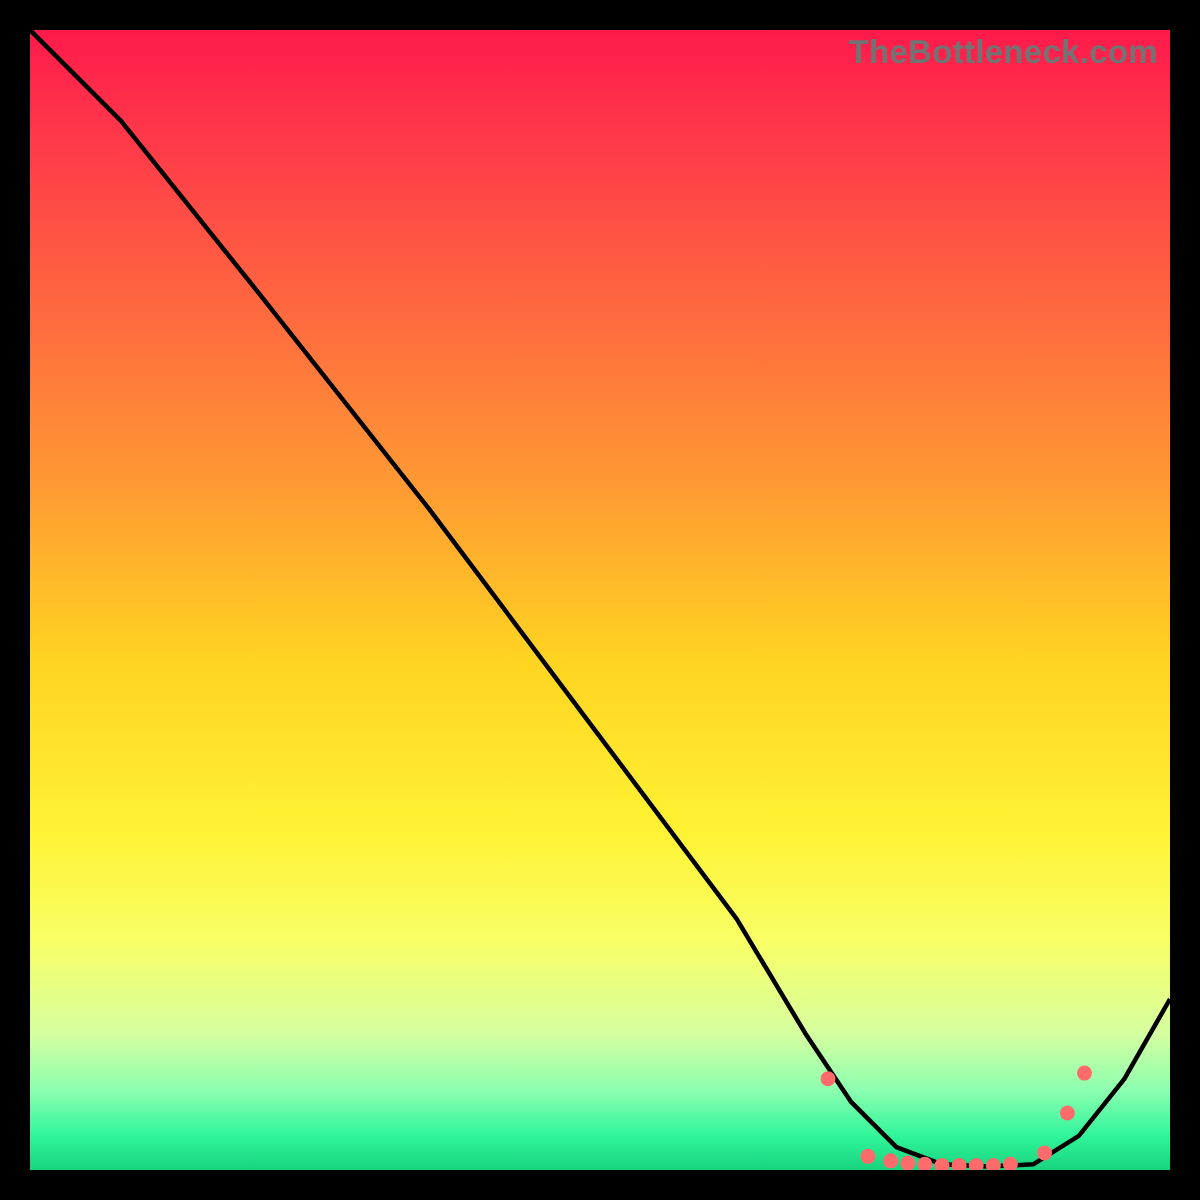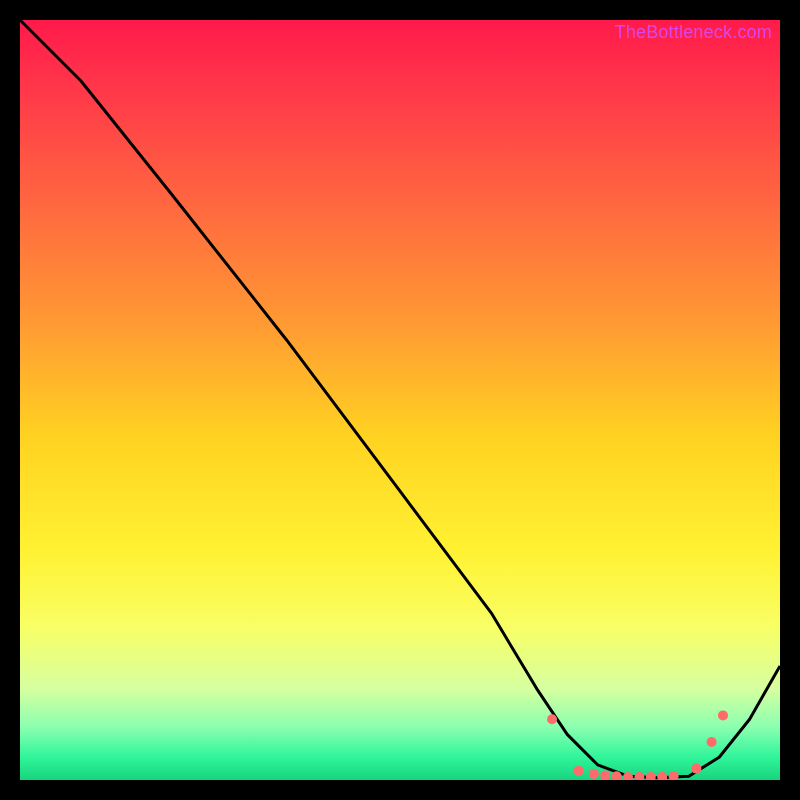--- a/index.html
+++ b/index.html
@@ -16,23 +16,23 @@
     left: 20px;
     top: 20px;
     width: 760px;
     height: 760px;
     background: #000;
   }
   .watermark {
     position: absolute;
     top: 2px;
     right: 8px;
-    color: #d946ef;
-    font-size: 18px;
-    font-weight: 400;
+    color: #737373;
+    font-size: 22px;
+    font-weight: 700;
     letter-spacing: 0.2px;
     z-index: 5;
   }
   svg {
     position: absolute;
     left: 0;
     top: 0;
   }
 </style>
 </head>

